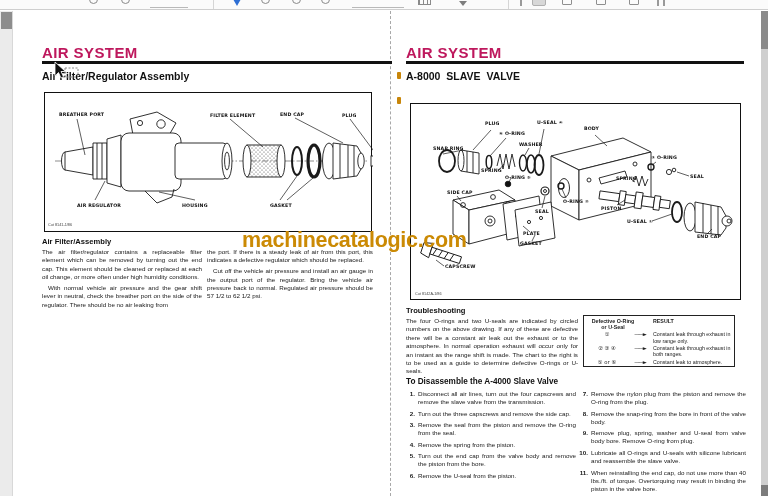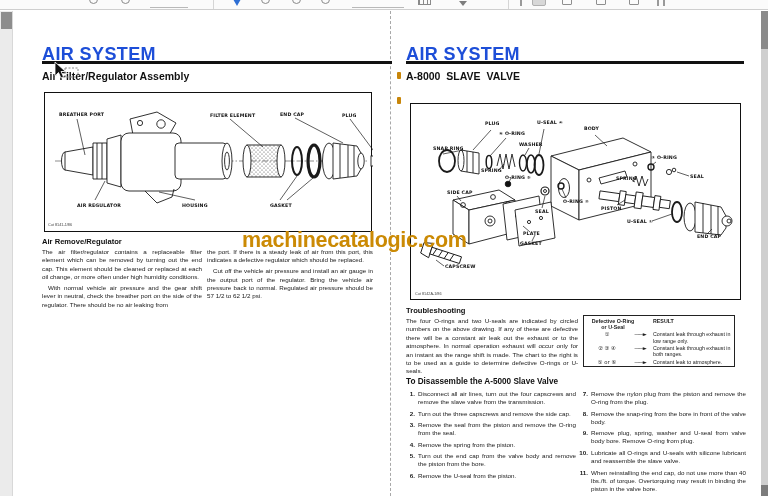--- a/index.html
+++ b/index.html
@@ -24,21 +24,21 @@
   
   .sb-left{position:absolute;left:0;top:11px;width:13px;height:485px;background:#ebebeb;border-right:1px solid #d8d8d8;}
   .sb-left .thumb{position:absolute;left:1px;top:1px;width:11px;height:17px;background:#8d8d8d;}
   .sb-right{position:absolute;left:761px;top:11px;width:7px;height:485px;background:#cfcfcf;}
   .sb-right .thumb{position:absolute;left:0;top:0;width:7px;height:38px;background:#8a8a8a;}
   .sb-right .corner{position:absolute;left:0;top:474px;width:7px;height:11px;background:#7c7c7c;}
   
   .spread{position:absolute;left:14px;top:11px;width:747px;height:485px;background:#fff;}
   .divider{position:absolute;left:376px;top:0;height:485px;width:0;border-left:1px dashed #a8a8a8;}
   .abs{position:absolute;}
-  .page-h1{font-size:18px;font-weight:bold;letter-spacing:.4px;color:#1d4ed8;}
+  .page-h1{font-size:15px;font-weight:bold;letter-spacing:.4px;color:#be185d;}
   .rule{position:absolute;height:2.6px;background:#111;}
   .page-h2{font-size:10.5px;font-weight:bold;color:#111;}
   .fig-box{position:absolute;border:1.6px solid #111;background:#fff;}
   .fig-box.thin{border-width:1px;}
   .fig-label{position:absolute;font-size:4.7px;font-weight:bold;letter-spacing:.15px;white-space:nowrap;color:#111;
              font-family:"DejaVu Sans","Liberation Sans",sans-serif;}
   .fig-caption{position:absolute;font-size:3.8px;color:#444;}
   .h3{position:absolute;font-size:7.6px;font-weight:bold;color:#111;}
   .h3.big{font-size:8.2px;}
   .body-col{position:absolute;font-size:6.25px;line-height:1.34;text-align:justify;color:#202020;}
@@ -164,21 +164,21 @@
       <span class="fig-label" style="left:14px;top:19px">BREATHER PORT</span>
       <span class="fig-label" style="left:165px;top:20px">FILTER ELEMENT</span>
       <span class="fig-label" style="left:235px;top:19px">END CAP</span>
       <span class="fig-label" style="left:297px;top:20px">PLUG</span>
       <span class="fig-label" style="left:32px;top:110px">AIR REGULATOR</span>
       <span class="fig-label" style="left:137px;top:110px">HOUSING</span>
       <span class="fig-label" style="left:225px;top:110px">GASKET</span>
       <span class="fig-caption" style="left:3px;top:130px">Cut 8141-1/86</span>
     </div>
 
-    <div class="h3" style="left:28px;top:226px">Air Remove/Regulator</div>
+    <div class="h3" style="left:28px;top:226px">Air Filter/Assembly</div>
     <div class="body-col" style="left:28px;top:237px;width:160px">
       <p>The air filter/regulator contains a replaceable filter element which can be removed by turning out the end cap. This element should be cleaned or replaced at each oil change, or more often under high humidity conditions.</p>
       <p class="indent">With normal vehicle air pressure and the gear shift lever in neutral, check the breather port on the side of the regulator. There should be no air leaking from</p>
     </div>
     <div class="body-col" style="left:193px;top:237px;width:166px">
       <p>the port. If there is a steady leak of air from this port, this indicates a defective regulator which should be replaced.</p>
       <p class="indent">Cut off the vehicle air pressure and install an air gauge in the output port of the regulator. Bring the vehicle air pressure back to normal. Regulated air pressure should be 57 1/2 to 62 1/2 psi.</p>
     </div>
 
     <div class="abs page-h1" style="left:392px;top:33px">AIR SYSTEM</div>
@@ -332,21 +332,21 @@
         <span class="ca">——►</span>
         <span class="cr">Constant leak through exhaust in both ranges.</span>
       </div>
       <div class="chart-row">
         <span class="ck">⑤ or ⑥</span>
         <span class="ca">——►</span>
         <span class="cr">Constant leak to atmosphere.</span>
       </div>
     </div>
 
-    <div class="h3 big" style="left:392px;top:366px">To Disassemble the A-5000 Slave Valve</div>
+    <div class="h3 big" style="left:392px;top:366px">To Disassemble the A-4000 Slave Valve</div>
 
     <div class="steps" style="left:392px;top:379px;width:170px">
       <div class="step">
           <span class="step-n">1.</span>
           <span class="step-t">Disconnect all air lines, turn out the four capscrews and remove the slave valve from the transmission.</span>
         </div>
       <div class="step">
           <span class="step-n">2.</span>
           <span class="step-t">Turn out the three capscrews and remove the side cap.</span>
         </div>

